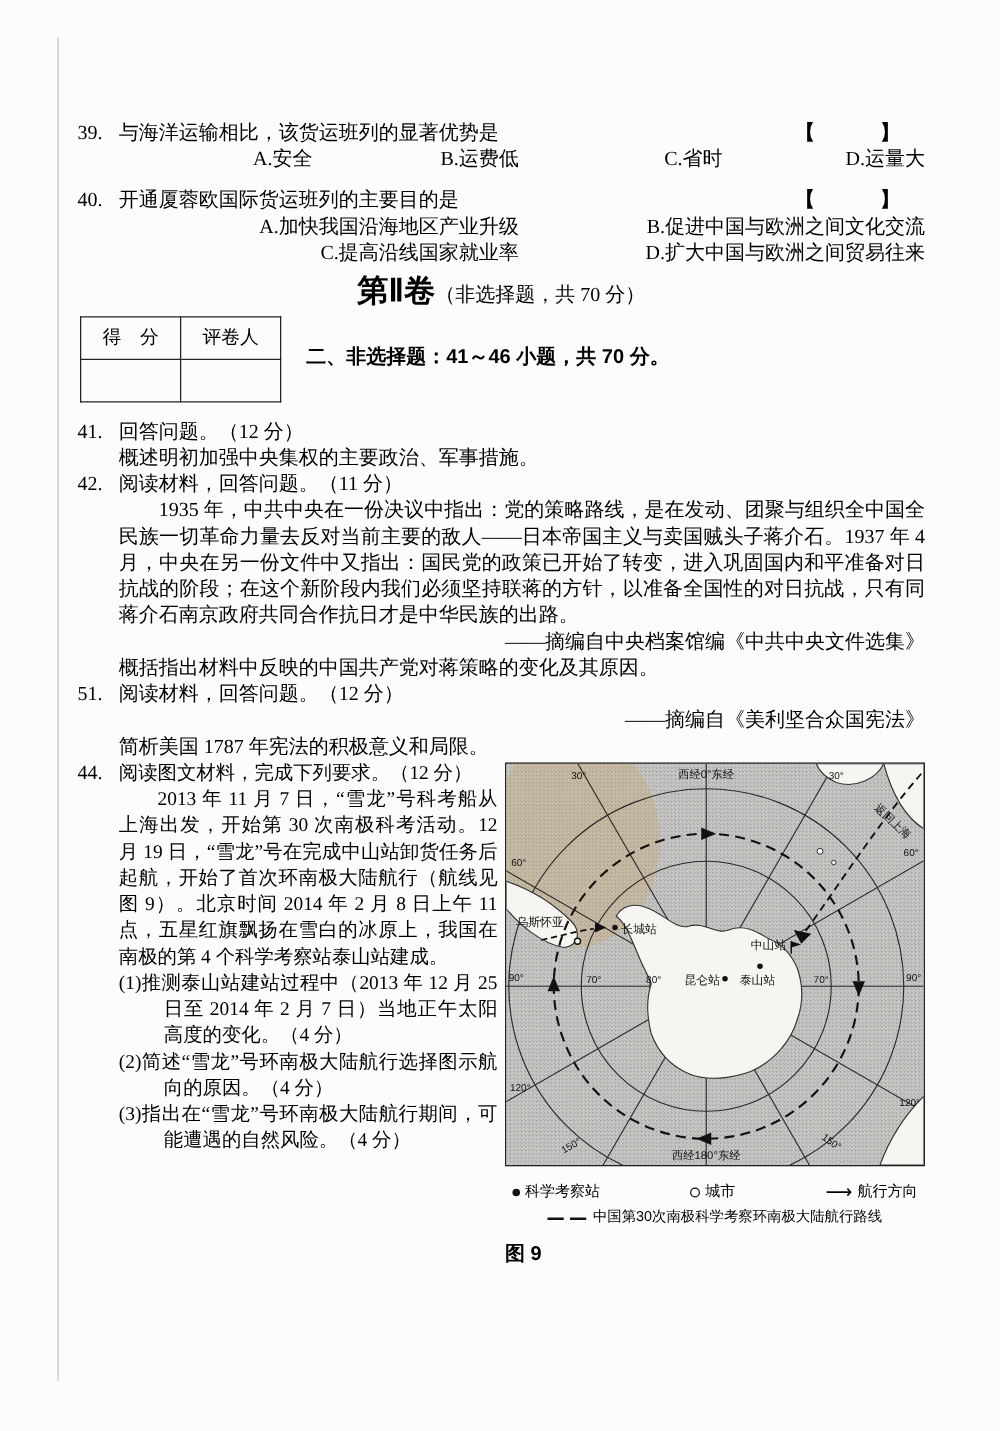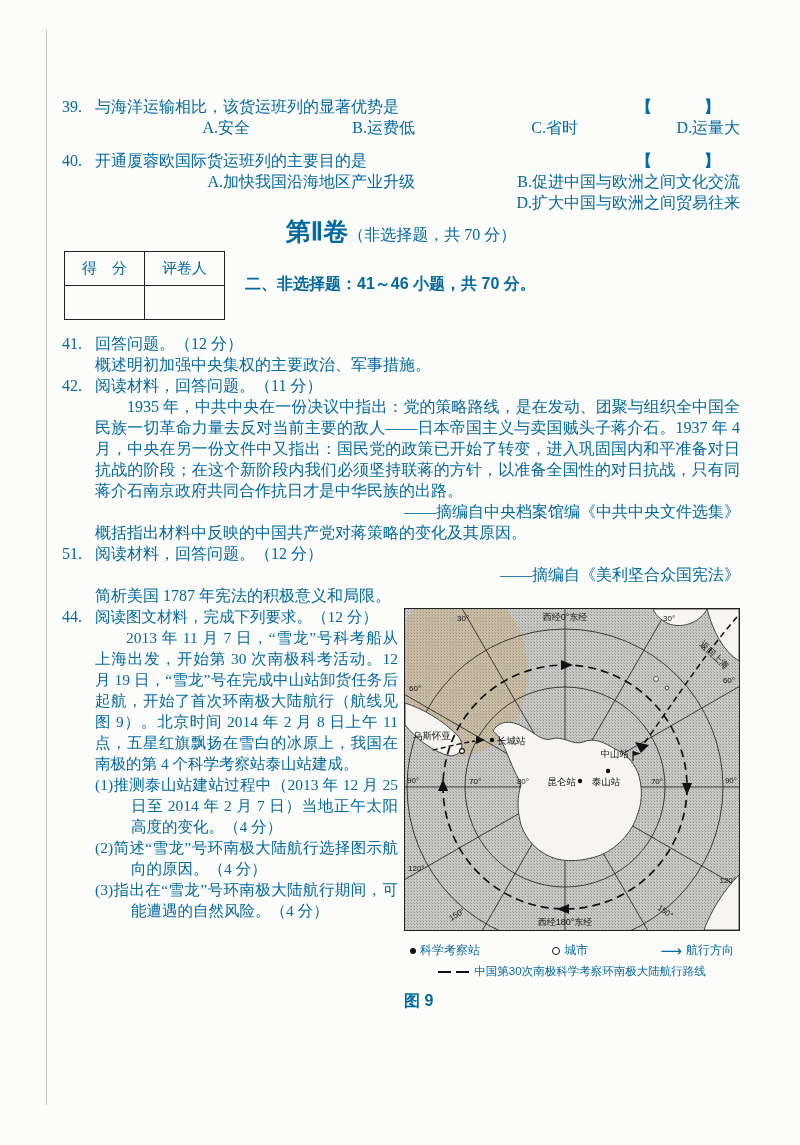--- a/index.html
+++ b/index.html
@@ -1,28 +1,28 @@
 <!DOCTYPE html>
 <html><head>
 <meta charset="utf-8">
 <style>
   html,body{margin:0;padding:0;background:#e8e8e8;}
   .page{position:relative;width:800px;height:1145px;background:#fcfcfa;margin:0 auto;
-        font-family:"Liberation Serif","DejaVu Serif",serif;color:#0369a1;overflow:hidden;}
+        font-family:"Liberation Serif","DejaVu Serif",serif;color:#000000;overflow:hidden;}
   .bind-line{position:absolute;left:46px;top:30px;width:1px;height:1075px;background:#b5b0a8;opacity:.7;}
   .content{position:absolute;left:62px;top:84px;width:678px;font-size:16px;line-height:21px;}
   .q{position:relative;padding-left:33px;margin:0;}
   .qnum{position:absolute;left:0;top:0;}
   .mcq-stem{position:relative;margin-top:12px;}
   .bracket{position:absolute;right:2px;top:0;letter-spacing:18px;font-weight:bold;}
   .opt-row{display:flex;text-align:right;}
   .opt-row .o1{width:155px;} .opt-row .o2{width:165px;} .opt-row .o3{width:163px;} .opt-row .o4{flex:1;}
   .opt-row2 .o1{width:320px;} .opt-row2 .o2{flex:1;}
   .sec-title{text-align:center;margin:10px 0 4px 0;white-space:nowrap;}
-  .sec-title .big{font-size:25px;font-weight:bold;font-family:Liberation Mono, monospace;}
+  .sec-title .big{font-size:25px;font-weight:bold;font-family:Liberation Sans, sans-serif;}
   .sec-title .small{font-size:16px;}
   .score-wrap{position:relative;height:78px;margin:2px 0 6px 0;}
   .score-table{position:absolute;left:2px;top:2px;border-collapse:collapse;}
   .score-table td{border:1.6px solid #222;width:79px;height:33px;text-align:center;font-size:15px;padding:0;}
   .sec-intro{position:absolute;left:183px;top:24px;font-weight:bold;font-family:"Liberation Sans","DejaVu Sans",sans-serif;font-size:16px;}
   .para{margin:0;text-indent:2em;text-align:justify;}
   .src{margin:0;text-align:right;}
   .ask{margin:0;}
   .q44-text{font-size:15.5px;}
   .subq{margin:0;padding-left:36px;text-indent:-36px;text-align:justify;}
@@ -67,20 +67,21 @@
       <span class="qnum">40.</span>
       <div class="mcq-stem">
         <span>开通厦蓉欧国际货运班列的主要目的是</span>
         <span class="bracket">【　】</span>
       </div>
       <div class="opt-row opt-row2">
         <span class="o1">A.加快我国沿海地区产业升级</span>
         <span class="o2">B.促进中国与欧洲之间文化交流</span>
       </div>
       <div class="opt-row opt-row2">
+        <span class="o1">C.提高沿线国家就业率</span>
         <span class="o2">D.扩大中国与欧洲之间贸易往来</span>
       </div>
     </div>
 
     <div class="sec-title">
       <span class="big">第Ⅱ卷</span><span class="small">（非选择题，共 70 分）</span>
     </div>
 
     <div class="score-wrap">
       <table class="score-table">

